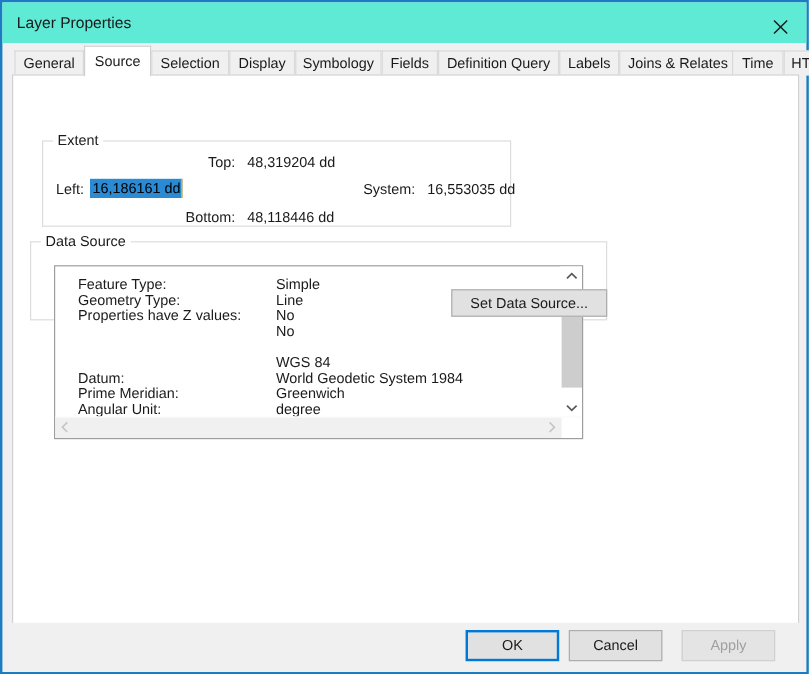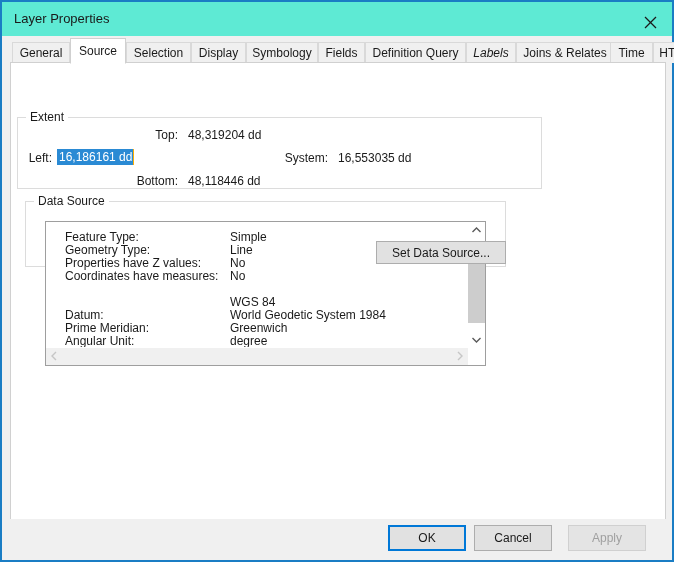--- a/index.html
+++ b/index.html
@@ -112,40 +112,40 @@
     position: absolute;
     top: -8px;
     left: 8px;
     background: #ffffff;
     padding: 0 4px;
     font-size: 12px;
     color: #1a1a1a;
     white-space: nowrap;
   }
 
-  #extent-group { left: 6px; top: 54px; width: 525px; height: 72px; padding-left: 12px; }
+  #extent-group { left: 24px; top: 54px; width: 391px; height: 72px; padding-left: 12px; }
   #datasource-group { left: 14px; top: 138px; width: 481px; height: 66px; }
 
   
   .ext-label {
     position: absolute;
     font-size: 12px;
     color: #1a1a1a;
     white-space: nowrap;
     text-align: right;
   }
   .ext-value {
     position: absolute;
     font-size: 12px;
     color: #1a1a1a;
     white-space: nowrap;
   }
   .ext-value.selected {
     background: #2a8ad4;
-    color: #ffffff;
+    color: #000000;
     padding: 1px 1px 1px 2px;
     border-right: 1px solid #ffb000;
   }
 
   
   #ds-box {
     position: absolute;
     left: 20px;
     top: 20px;
     width: 441px;
@@ -268,21 +268,21 @@
   </div>
 
   <div id="tabstrip">
     <div class="tab" style="left: 8px; width: 58px;">General</div>
     <div class="tab active" style="left: 66px; width: 56px;">Source</div>
     <div class="tab" style="left: 122px; width: 65px;">Selection</div>
     <div class="tab" style="left: 187px; width: 55px;">Display</div>
     <div class="tab" style="left: 242px; width: 72px;">Symbology</div>
     <div class="tab" style="left: 314px; width: 47px;">Fields</div>
     <div class="tab" style="left: 361px; width: 101px;">Definition Query</div>
-    <div class="tab" style="left: 462px; width: 50px; font-style: italic;">Labels</div>
+    <div class="tab" style="left: 462px; width: 50px;">Labels</div>
     <div class="tab" style="left: 512px; width: 98px;">Joins &amp; Relates</div>
     <div class="tab" style="left: 606px; width: 43px;">Time</div>
     <div class="tab" style="left: 649px; width: 83px;">HTML Popup</div>
   </div>
 
   <div id="tabpage">
 
     <div class="groupbox" id="extent-group">
       <div class="groupbox-label">Extent</div>
 
@@ -312,21 +312,20 @@
         </div>
         <div class="ds-row">
           <span class="k">Geometry Type:</span>
           <span class="v">Line</span>
         </div>
         <div class="ds-row">
           <span class="k">Properties have Z values:</span>
           <span class="v">No</span>
         </div>
         <div class="ds-row">
-          <span class="k">Coordinates have measures:</span>
           <span class="v">No</span>
         </div>
         <div class="ds-spacer"></div>
         <div class="ds-row">
           <span class="v">WGS 84</span>
         </div>
         <div class="ds-row">
           <span class="k">Datum:</span>
           <span class="v">World Geodetic System 1984</span>
         </div>

